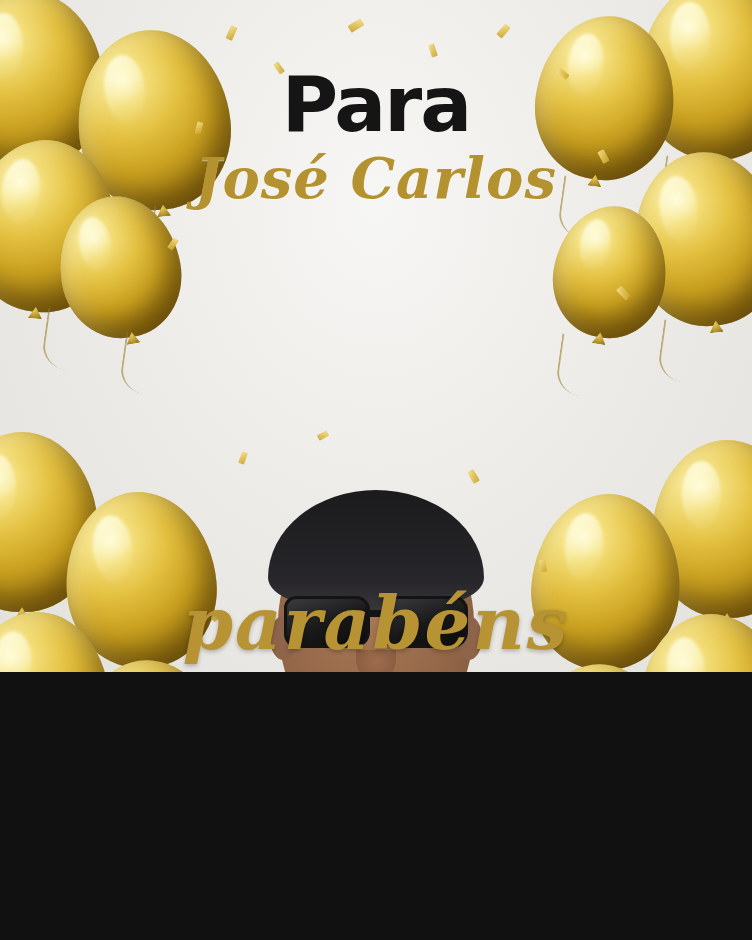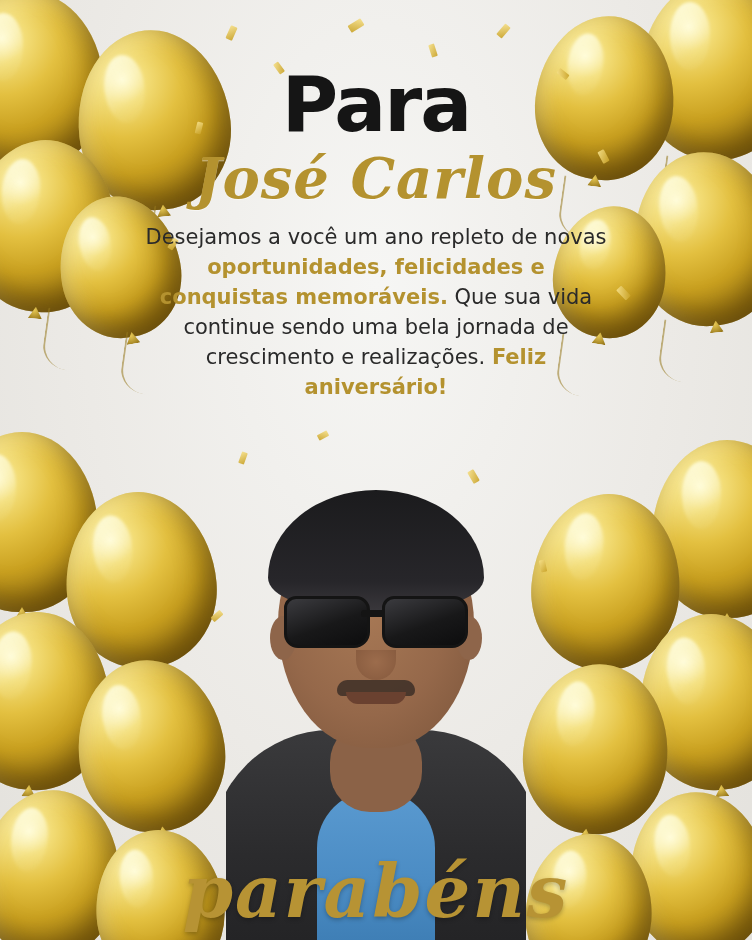--- a/index.html
+++ b/index.html
@@ -3,21 +3,21 @@
 <meta charset="utf-8">
 <style>
   html, body {
     margin: 0;
     padding: 0;
     background: #111;
   }
   .card {
     position: relative;
     width: 752px;
-    height: 940px;
+    height: 672px;
     overflow: hidden;
     background: #efefec;
     font-family: "Liberation Sans", sans-serif;
   }
 
   
   .bg-wash {
     position: absolute;
     inset: 0;
     background:
@@ -344,23 +344,20 @@
     <div class="confetti" style="left:214px; top:610px; width:6px; height:12px; transform:rotate(48deg);"></div>
   </div>
 
   <div class="content">
     <h1 class="title">
       <span>Para</span>
     </h1>
 
     <p class="name">José Carlos</p>
 
-    <p class="message">
-      <span>Desejamos a você um ano repleto de novas </span><span class="hl">oportunidades, felicidades e conquistas memoráveis.</span><span> Que sua vida continue sendo uma bela jornada de crescimento e realizações. </span><span class="hl">Feliz aniversário!</span>
-    </p>
   </div>
 
   <div class="photo-wrap">
     <div class="portrait">
       <div class="body-shape"></div>
       <div class="shirt"></div>
       <div class="neck"></div>
       <div class="head"></div>
       <div class="ear-l"></div>
       <div class="ear-r"></div>

